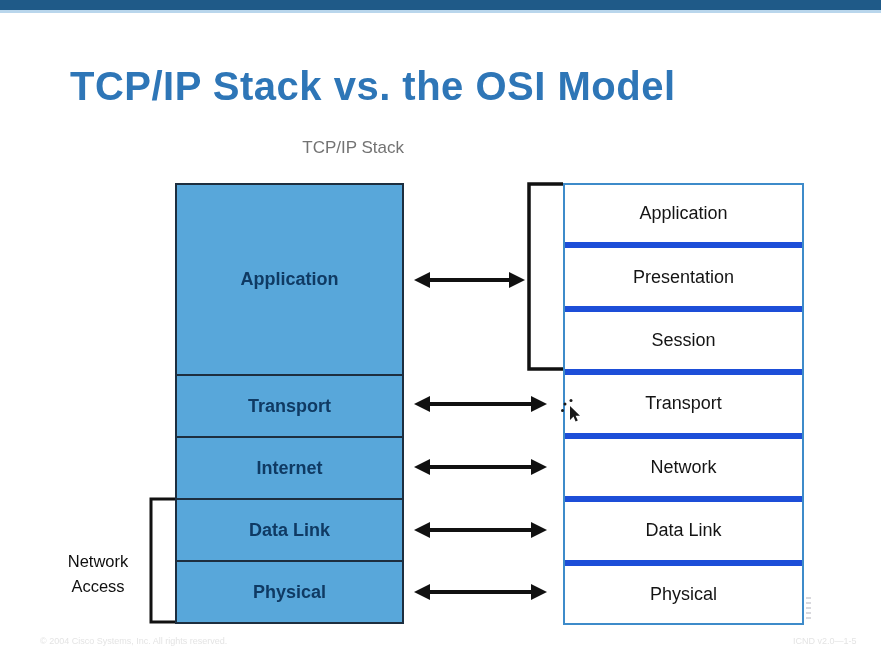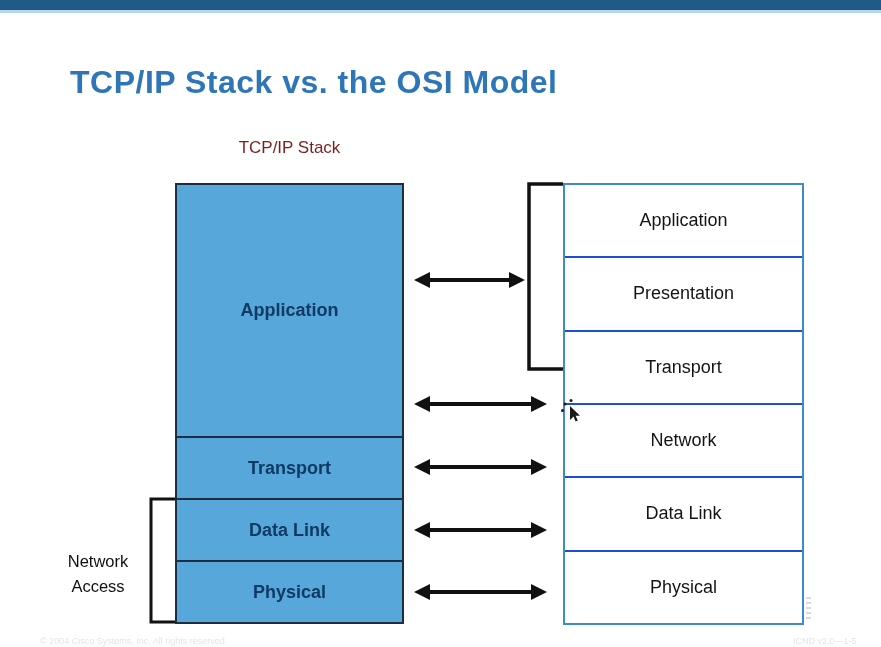--- a/index.html
+++ b/index.html
@@ -3,46 +3,46 @@
 <meta charset="utf-8">
 <style>
   html,body{margin:0;padding:0;background:#fff;}
   .slide{
     position:relative;width:881px;height:647px;overflow:hidden;background:#ffffff;
     font-family:"Liberation Sans","DejaVu Sans",sans-serif;
   }
   .topbar{position:absolute;left:0;top:0;width:881px;height:10px;background:#1f5a88;}
   .topbar-accent{position:absolute;left:0;top:10px;width:881px;height:3px;background:#b9d6ec;}
   .title{
-    position:absolute;left:70px;top:64px;font-size:32px;font-weight:bold;
+    position:absolute;left:70px;top:64px;font-size:40px;font-weight:bold;
     color:#2e76b7;letter-spacing:.5px;white-space:nowrap;
   }
   .col-header{
-    position:absolute;top:138px;font-size:17px;color:#7f1d1d;text-align:center;white-space:nowrap;
+    position:absolute;top:138px;font-size:17px;color:#737373;text-align:right;white-space:nowrap;
   }
   .col-header.tcp{left:175px;width:229px;}
   .col-header.osi{left:563px;width:241px;}
 
   .tcp-col{
     position:absolute;left:175px;top:183px;width:229px;height:441px;box-sizing:border-box;
     background:#58a7da;border:2px solid #1d2e3f;display:flex;flex-direction:column;
   }
   .tcp-row{
     height:62px;flex:0 0 62px;border-top:2px solid #1d2e3f;box-sizing:border-box;
     display:flex;align-items:center;justify-content:center;
     font-size:18px;font-weight:bold;color:#0f3a63;
   }
   .tcp-row.app{flex:1 1 auto;border-top:none;}
 
   .osi-col{
     position:absolute;left:563px;top:183px;width:241px;height:442px;box-sizing:border-box;
     background:#ffffff;border:2px solid #3e8bca;display:flex;flex-direction:column;
   }
   .osi-row{
-    flex:1 1 0;border-top:2px solid #1d4ed8;box-sizing:border-box;
+    flex:1 1 0;border-top:6px solid #1d4ed8;box-sizing:border-box;
     display:flex;align-items:center;justify-content:center;
     font-size:18px;color:#141414;
   }
   .osi-row:first-child{border-top:none;}
 
   .group-label{
     position:absolute;left:48px;top:549px;width:100px;text-align:center;
     font-size:16.5px;color:#101010;line-height:1.5;white-space:pre-line;
   }
 
@@ -64,27 +64,29 @@
   <div class="topbar"></div>
   <div class="topbar-accent"></div>
 
   <div class="title">TCP/IP Stack vs. the OSI Model</div>
 
   <div class="col-header tcp">TCP/IP Stack</div>
 
   <div class="tcp-col">
     <div class="tcp-row app">Application</div>
     <div class="tcp-row">Transport</div>
+    <div class="tcp-row">Internet</div>
     <div class="tcp-row">Data Link</div>
     <div class="tcp-row">Physical</div>
   </div>
 
   <div class="osi-col">
     <div class="osi-row">Application</div>
     <div class="osi-row">Presentation</div>
+    <div class="osi-row">Session</div>
     <div class="osi-row">Transport</div>
     <div class="osi-row">Network</div>
     <div class="osi-row">Data Link</div>
     <div class="osi-row">Physical</div>
   </div>
 
   <div class="group-label">Network
 Access</div>
 
   <svg class="overlay" viewBox="0 0 881 647" xmlns="http://www.w3.org/2000/svg">

